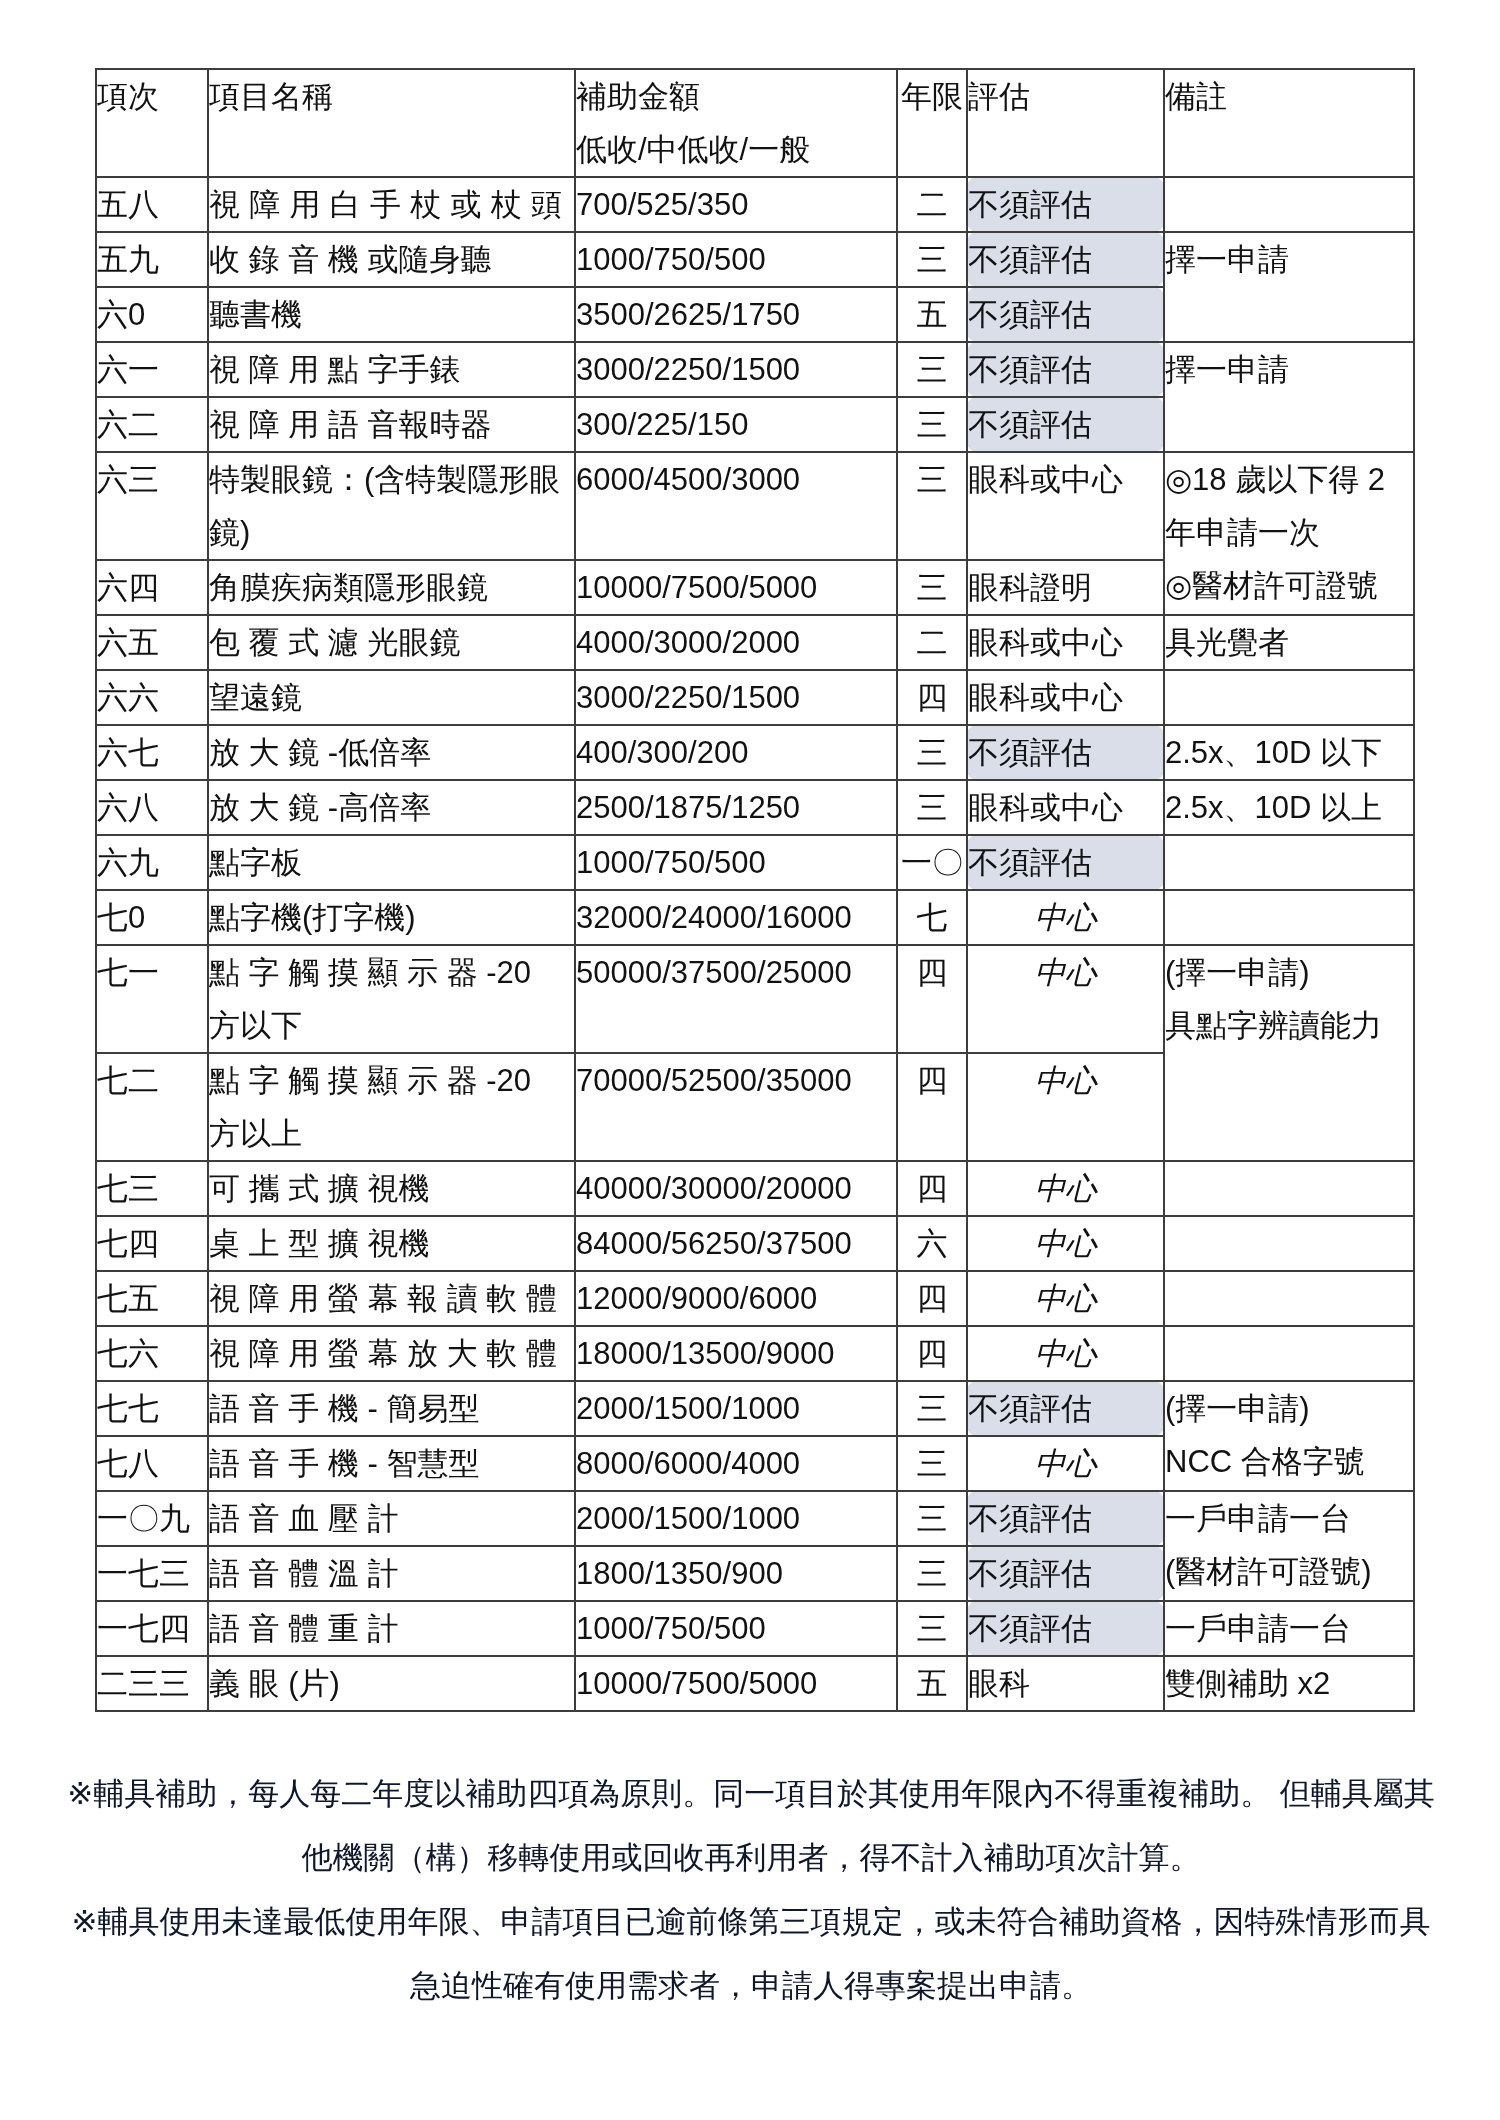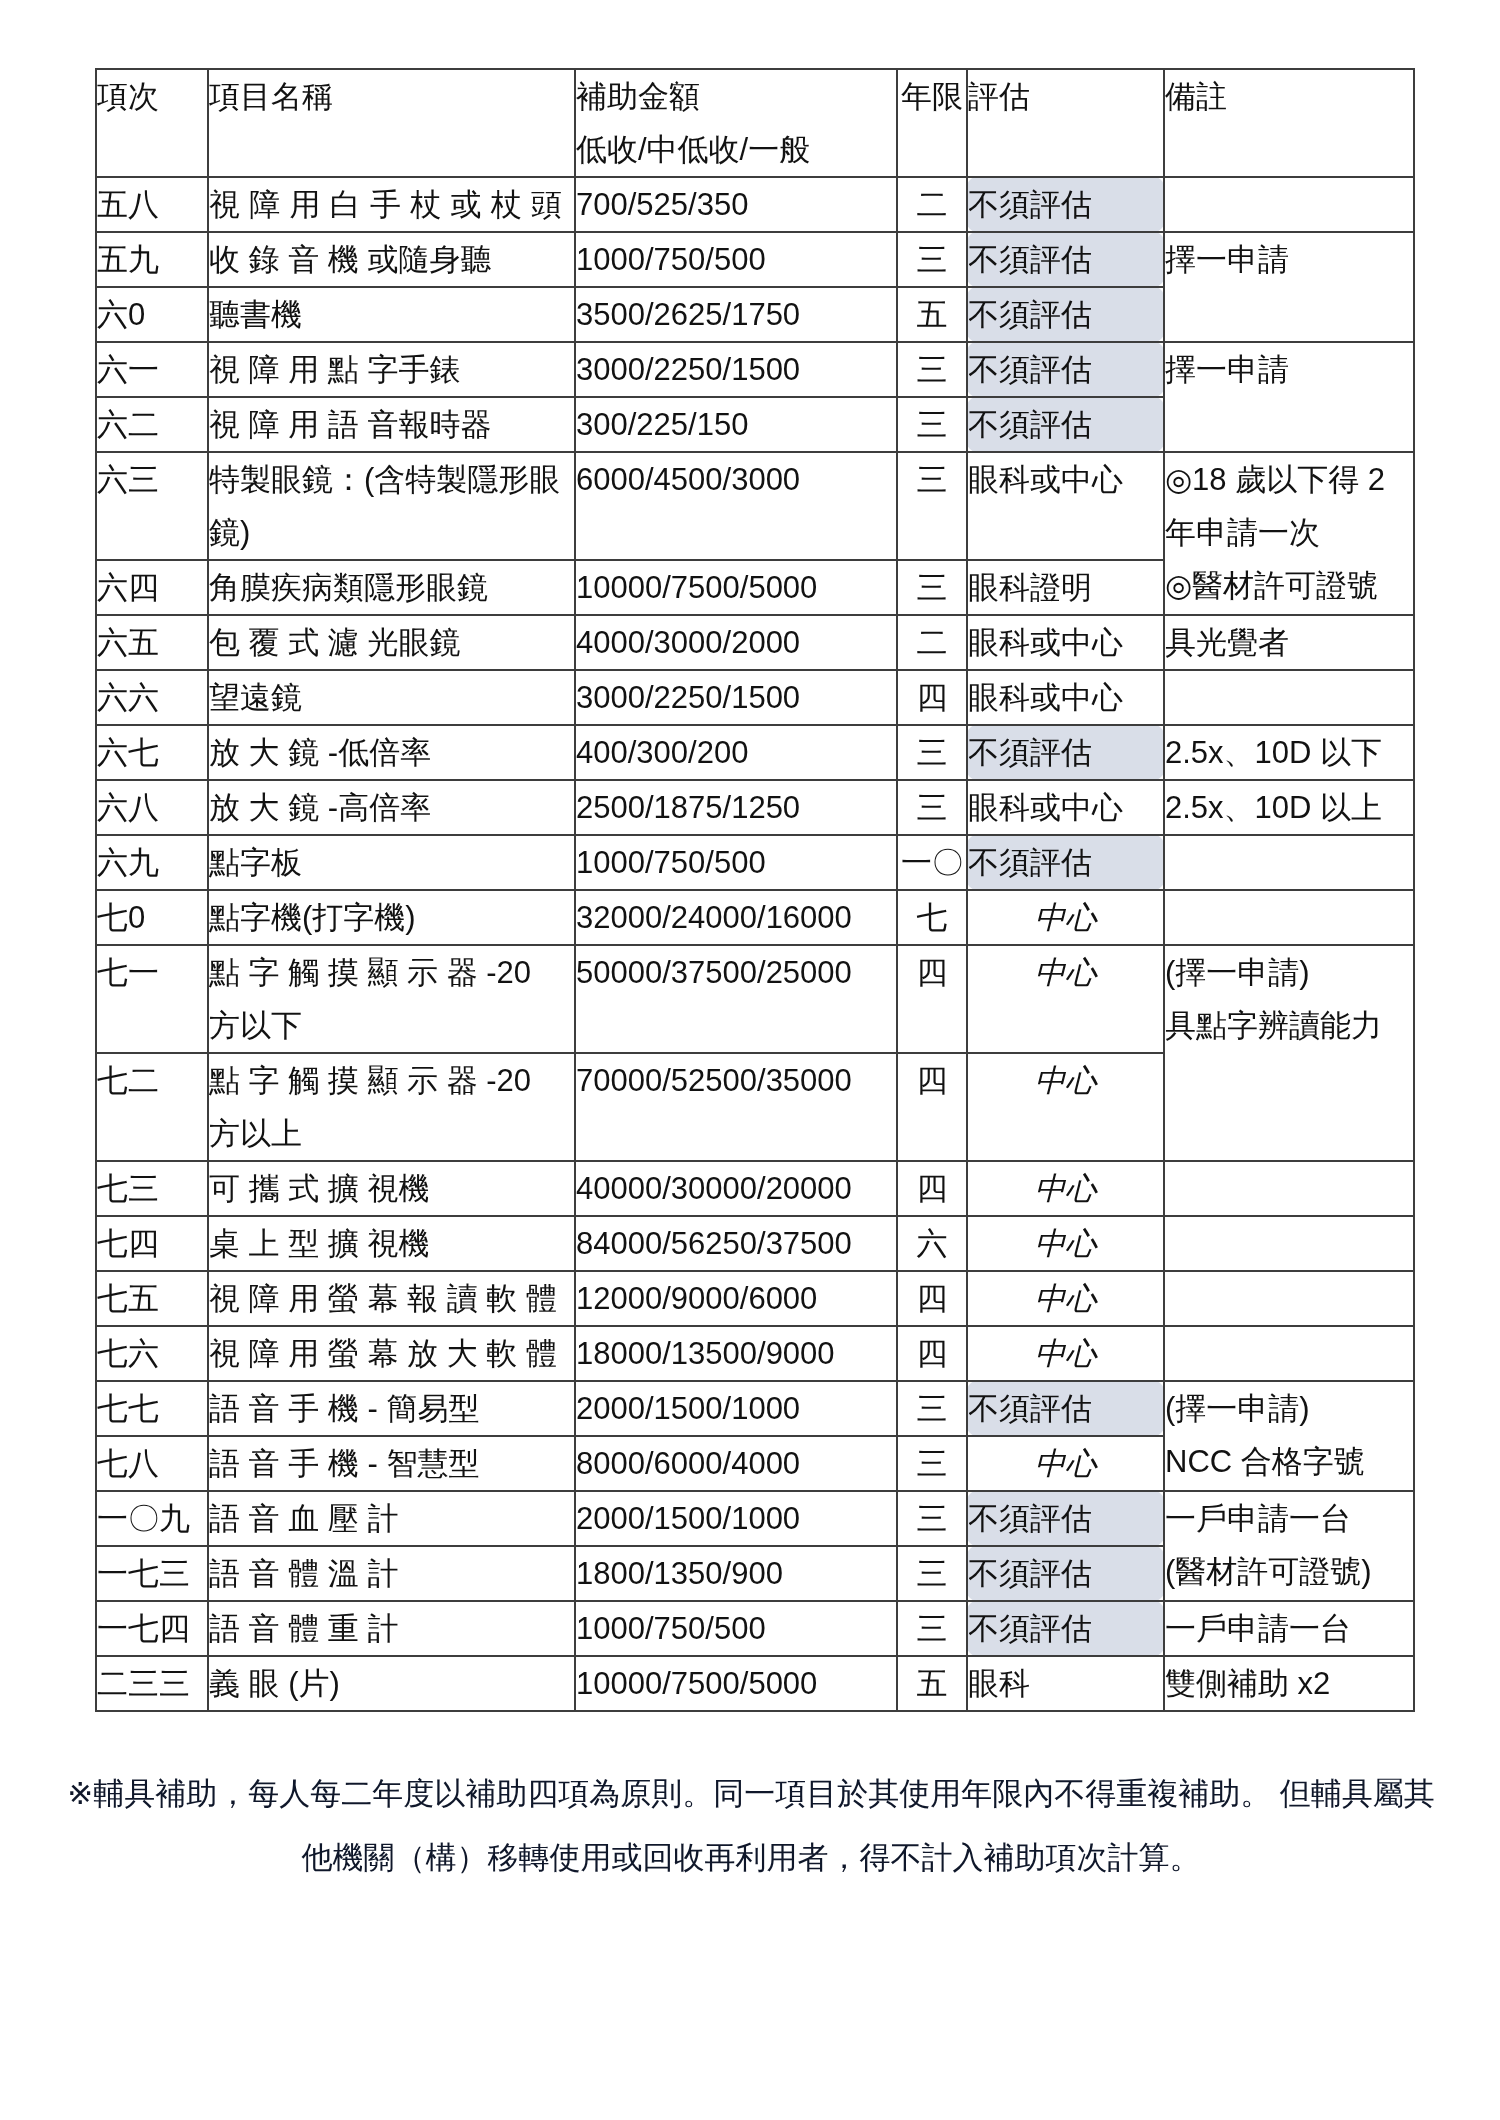--- a/index.html
+++ b/index.html
@@ -263,15 +263,16 @@
           <td class="c-amt">10000/7500/5000</td>
           <td class="c-years">五</td>
           <td class="c-eval">眼科</td>
           <td class="c-note">雙側補助 x2</td>
         </tr>
       </tbody>
   </table>
 
   <div class="footnotes">
     <p>※輔具補助，每人每二年度以補助四項為原則。同一項目於其使用年限內不得重複補助。 但輔具屬其他機關（構）移轉使用或回收再利用者，得不計入補助項次計算。</p>
+    <p>※輔具使用未達最低使用年限、申請項目已逾前條第三項規定，或未符合補助資格，因特殊情形而具急迫性確有使用需求者，申請人得專案提出申請。</p>
   </div>
 
 </div>
 
 </body></html>

